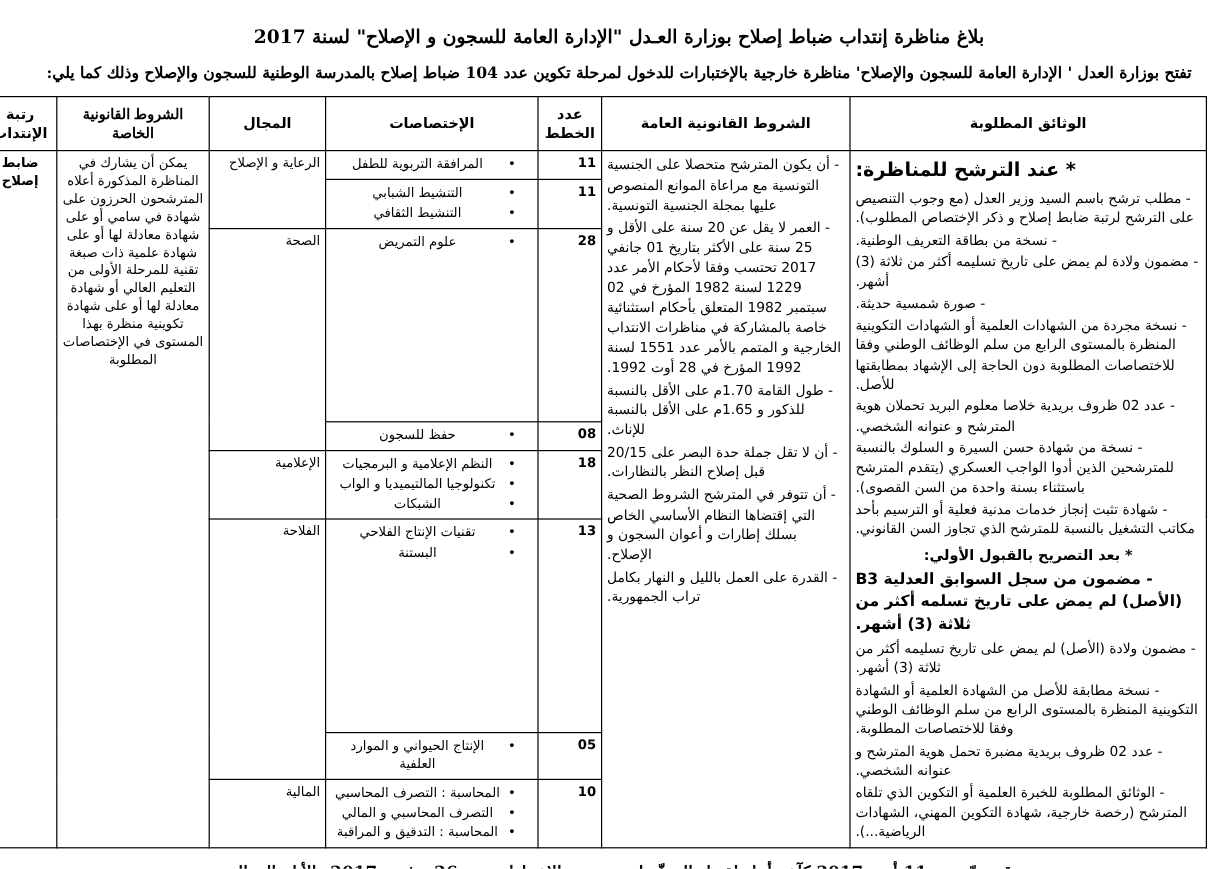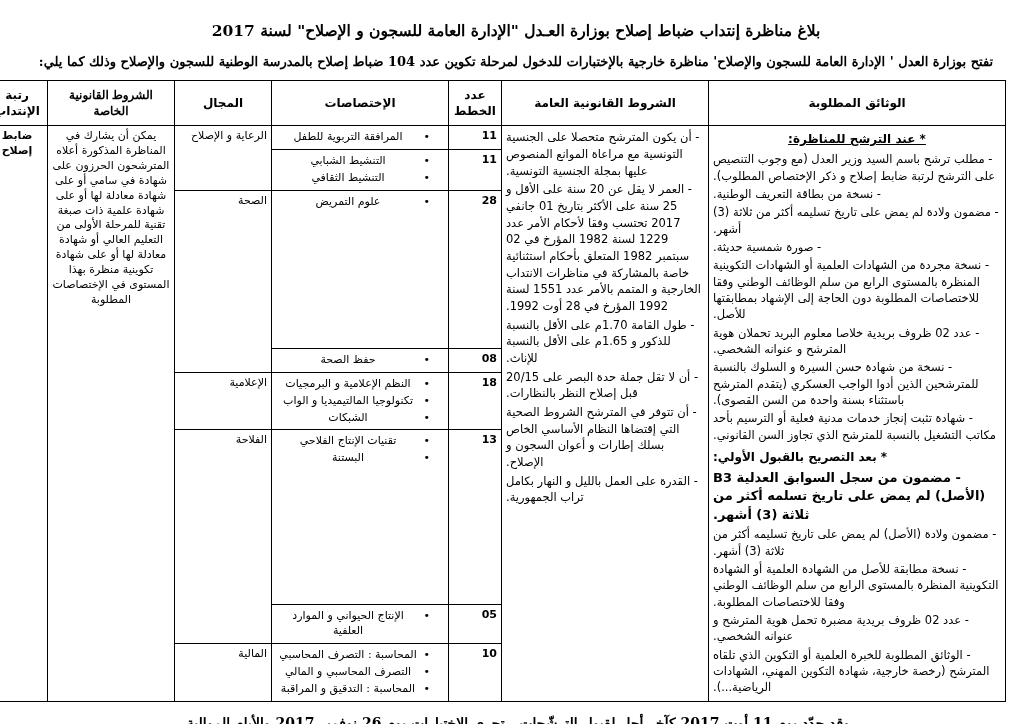--- a/index.html
+++ b/index.html
@@ -101,28 +101,27 @@
     vertical-align: middle;
     font-size: 12px;
     line-height: 1.6;
   }
   td.rank {
     font-weight: bold;
     font-size: 14px;
   }
   .docs-head {
     font-weight: bold;
-    text-align: center;
+    text-align: left;
     margin: 2px 0 3px 0;
-    font-size: 12px;
-    text-decoration: underline;
+    font-size: 16px;
   }
   .docs-head2 {
     font-weight: bold;
-    text-align: left;
+    text-align: center;
     margin: 6px 0 3px 0;
     font-size: 12px;
   }
   .lines p, .docs p {
     margin: 0 0 2px 0;
     text-align: left;
   }
   .lines { font-size: 11.5px; line-height: 1.45; }
   .docs  { font-size: 11.5px; line-height: 1.42; }
   .b3 { font-weight: bold; font-size: 13px; }
@@ -225,21 +224,21 @@
               <li>علوم التمريض</li>
             </ul>
         </td>
         <td class="field" rowspan="2">الصحة</td>
       </tr>
 
       <tr>
         <td class="plans">08</td>
         <td class="spec">
           <ul>
-              <li>حفظ الصحة</li>
+              <li>حفظ للسجون</li>
             </ul>
         </td>
       </tr>
 
       <tr>
         <td class="plans">18</td>
         <td class="spec">
           <ul>
             <li>النظم الإعلامية و البرمجيات</li>
             <li>تكنولوجيا المالتيميديا و الواب</li>

